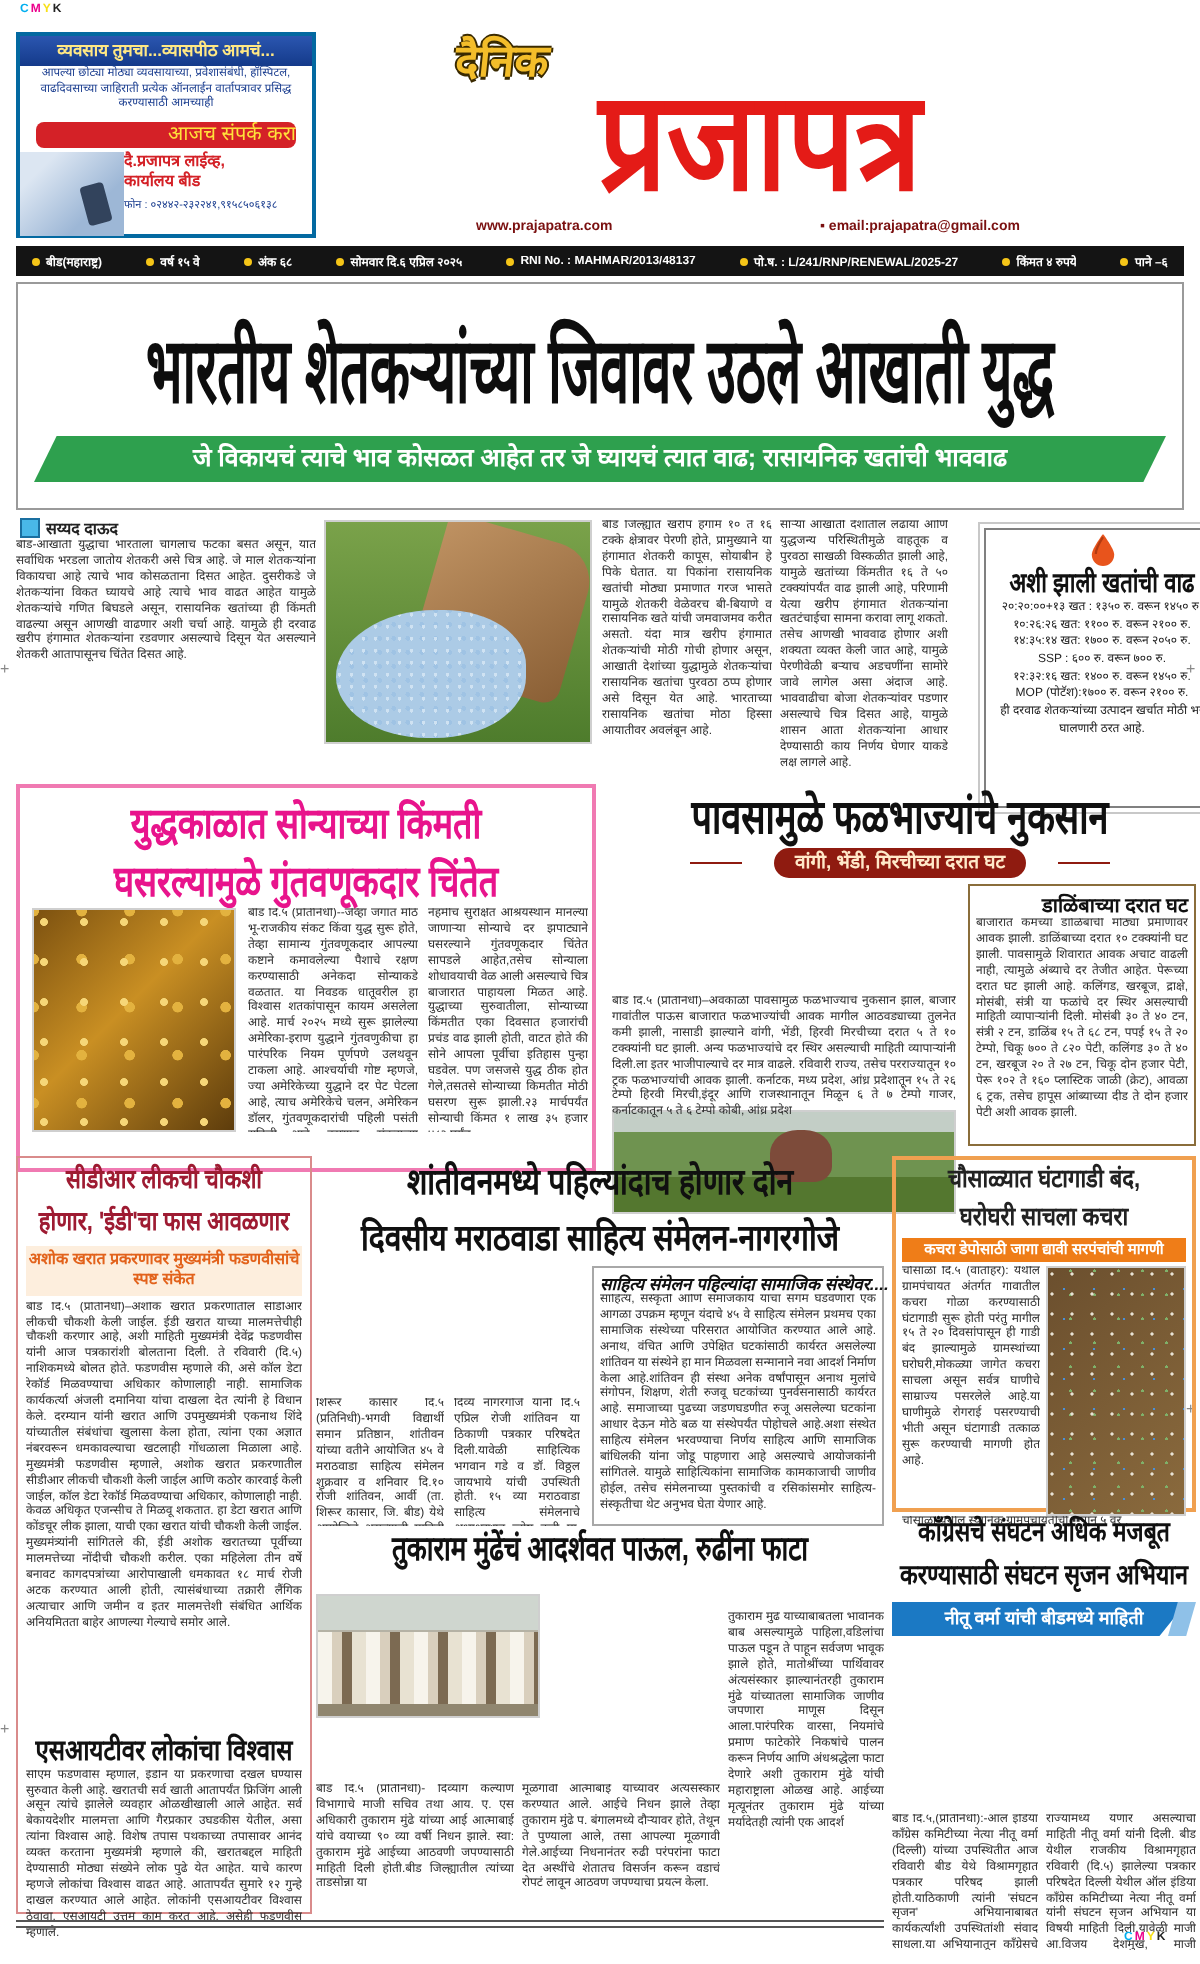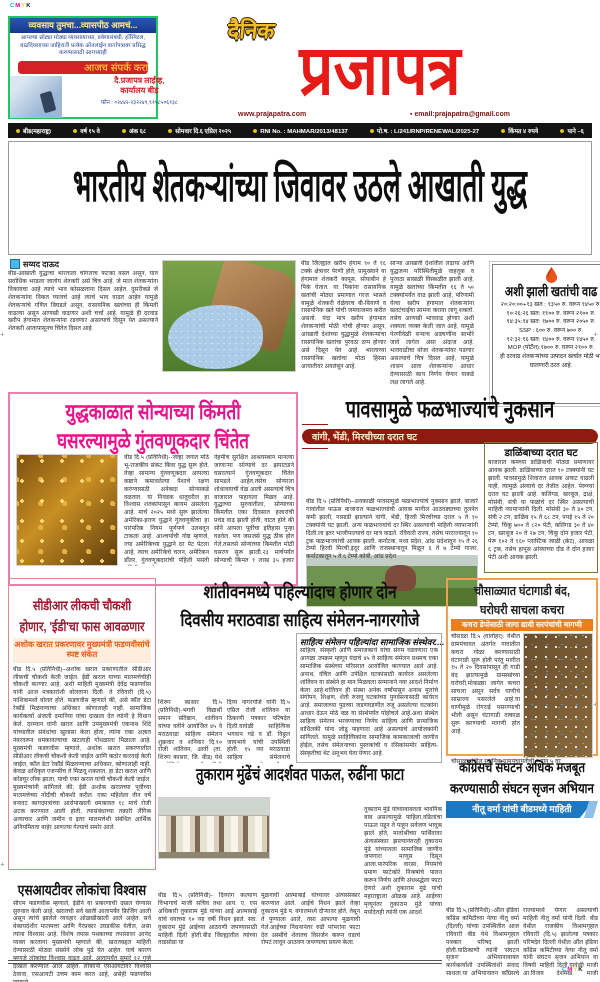--- a/index.html
+++ b/index.html
@@ -7,30 +7,30 @@
         font-family:"Liberation Sans",sans-serif;overflow:hidden;}
   .abs{position:absolute;}
   .txt{font-size:6px;line-height:1.32;text-align:justify;color:#2f2f2f;overflow:hidden;}
 
   
   .cmyk{font-size:6px;font-weight:bold;letter-spacing:1px;}
   .cmyk .c{color:#00aeef}.cmyk .m{color:#ec008c}.cmyk .y{color:#f7e017}.cmyk .k{color:#222}
   .regmark{font-size:8px;color:#888;}
 
   
-  .adbox{left:8px;top:16px;width:150px;height:103px;border:2px solid #22c55e;background:#fff;box-sizing:border-box;}
+  .adbox{left:8px;top:16px;width:150px;height:103px;border:2px solid #0369a1;background:#fff;box-sizing:border-box;}
   .ad-banner{background:linear-gradient(#2b56b0,#143a8a);color:#ffe884;font-size:8.5px;font-weight:bold;
              text-align:center;line-height:15px;height:15px;overflow:hidden;white-space:nowrap;}
   .ad-body{color:#1a3d8f;font-size:5.8px;line-height:1.3;text-align:center;padding:1px 2px;height:26px;overflow:hidden;}
   .ad-cta{background:#d42127;color:#ffe13a;font-weight:normal;font-size:10px;text-align:right;line-height:13px;
           height:13px;margin:0 8px;border-radius:4px;overflow:hidden;white-space:nowrap;}
   .ad-bottom{display:flex;height:44px;margin-top:2px;}
   .ad-photo{width:52px;height:42px;background:linear-gradient(135deg,#dce6f2 20%,#9db7d6 70%);position:relative;flex:none;}
   .ad-phone-shape{position:absolute;right:8px;bottom:6px;width:12px;height:20px;background:#32435c;border-radius:2px;transform:rotate(-15deg);}
-  .ad-right{flex:1;text-align:center;margin-left:39px;}
+  .ad-right{flex:1;text-align:left;}
   .ad-office{color:#d42127;font-weight:bold;font-size:8px;line-height:1.25;}
   .ad-phoneline{color:#1a3d8f;font-size:5.5px;margin-top:2px;white-space:nowrap;overflow:hidden;}
 
   
   .logo-dainik{left:228px;top:14px;width:120px;text-align:left;font-size:22px;font-weight:900;color:#f3bd2a;
       text-shadow:-1px 0 #3a2a00,1px 0 #3a2a00,0 -1px #3a2a00,0 1.5px #3a2a00;transform:skewX(-6deg);}
   .logo-main{left:163px;top:30px;width:434px;text-align:center;font-size:60px;font-weight:900;color:#e41b17;
       line-height:1.2;white-space:nowrap;transform:scale(1.0,1.15);transform-origin:center top;}
   .logo-sub{font-size:7px;font-weight:bold;color:#7a1010;white-space:nowrap;}
 
@@ -83,29 +83,29 @@
   .rates-lines{font-size:6px;line-height:1.45;color:#222;padding:2px 3px 0;}
 
   
   .goldbox{left:8px;top:392px;width:290px;height:194px;border:2px solid #f07ab2;box-sizing:border-box;}
   .gold-head{margin-top:5px;text-align:center;font-size:17px;font-weight:900;color:#e8148c;line-height:1.25;
              white-space:nowrap;transform:scaleY(1.25);transform-origin:center top;}
 
   
   .veg-head{left:302px;top:392px;width:296px;text-align:center;font-size:18px;font-weight:900;color:#101010;
             white-space:nowrap;transform:scaleY(1.3);transform-origin:center top;}
-  .badge-row{left:302px;top:424px;width:296px;display:flex;justify-content:center;gap:4px;flex-direction:column;}
+  .badge-row{left:302px;top:424px;width:296px;display:flex;align-items:center;justify-content:center;gap:16px;}
   .badge-line{height:1px;background:#8f1b10;width:26px;}
   .veg-badge{background:#8f1b10;color:#ffe9c9;font-weight:bold;font-size:9.5px;line-height:15px;padding:0 10px;
              border-radius:9px;white-space:nowrap;}
   .dalimbbox{left:484px;top:442px;width:114px;height:131px;border:1px solid #8a6d3b;box-sizing:border-box;padding:2px 3px;}
-  .dalimb-title{text-align:center;font-size:10px;font-weight:900;color:#111;white-space:nowrap;}
-
-  
-  .cdrbox{left:8px;top:578px;width:148px;height:292px;border:1px solid #d98b8b;box-sizing:border-box;padding:18px 4px;}
+  .dalimb-title{text-align:right;font-size:10px;font-weight:900;color:#111;white-space:nowrap;}
+
+  
+  .cdrbox{left:8px;top:578px;width:148px;height:379px;border:1px solid #d98b8b;box-sizing:border-box;padding:3px 4px;}
   .cdr-head{text-align:center;font-size:11px;font-weight:900;color:#9e1b32;line-height:1.45;white-space:nowrap;
             transform:scaleY(1.2);transform-origin:center top;}
   .cdr-sub{background:#fdeedd;color:#e2621b;font-size:8px;font-weight:bold;text-align:center;line-height:1.3;
            padding:2px 1px;margin:4px 0 3px;}
   .sit-head{text-align:center;font-size:12px;font-weight:900;color:#111;margin:3px 0 2px;white-space:nowrap;
             transform:scaleY(1.2);}
 
   
   .sah-head{left:158px;top:578px;width:284px;text-align:center;font-size:15px;font-weight:900;color:#101010;
             line-height:1.55;white-space:nowrap;transform:scaleY(1.2);transform-origin:center top;}
@@ -201,20 +201,21 @@
         <span class="infotext">किंमत ४ रुपये</span>
       </span>
     <span class="infoitem">
         <span class="infodot"></span>
         <span class="infotext">पाने –६</span>
       </span>
   </div>
 
   <div class="abs leadbox">
     <div class="lead-headline">भारतीय शेतकऱ्यांच्या जिवावर उठले आखाती युद्ध</div>
+    <div class="lead-banner">जे विकायचं त्याचे भाव कोसळत आहेत तर जे घ्यायचं त्यात वाढ; रासायनिक खतांची भाववाढ</div>
   </div>
 
   <div class="abs byline">
     <span class="byline-ic"></span>
     <span class="byline-name">सय्यद दाऊद</span>
   </div>
   <div class="abs txt" style="left:8px;top:270px;width:150px;height:118px;">बीड-आखाती युद्धाचा भारताला चांगलाच फटका बसत असून, यात सर्वाधिक भरडला जातोय शेतकरी असे चित्र आहे. जे माल शेतकऱ्यांना विकायचा आहे त्याचे भाव कोसळताना दिसत आहेत. दुसरीकडे जे शेतकऱ्यांना विकत घ्यायचे आहे त्याचे भाव वाढत आहेत यामुळे शेतकऱ्यांचे गणित बिघडले असून, रासायनिक खतांच्या ही किंमती वाढल्या असून आणखी वाढणार अशी चर्चा आहे. यामुळे ही दरवाढ खरीप हंगामात शेतकऱ्यांना रडवणार असल्याचे दिसून येत असल्याने शेतकरी आतापासूनच चिंतेत दिसत आहे.</div>
   <div class="abs photo fert" style="left:162px;top:260px;width:134px;height:112px;">
     <div class="bag"></div>
     <div class="spill"></div>

